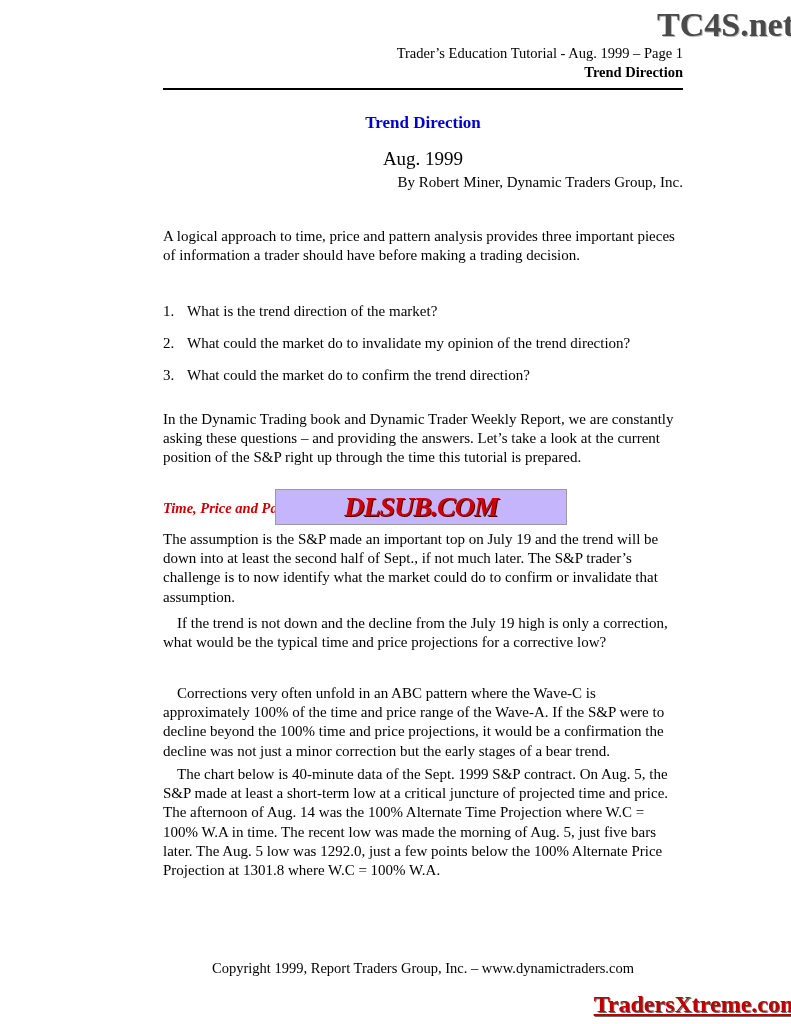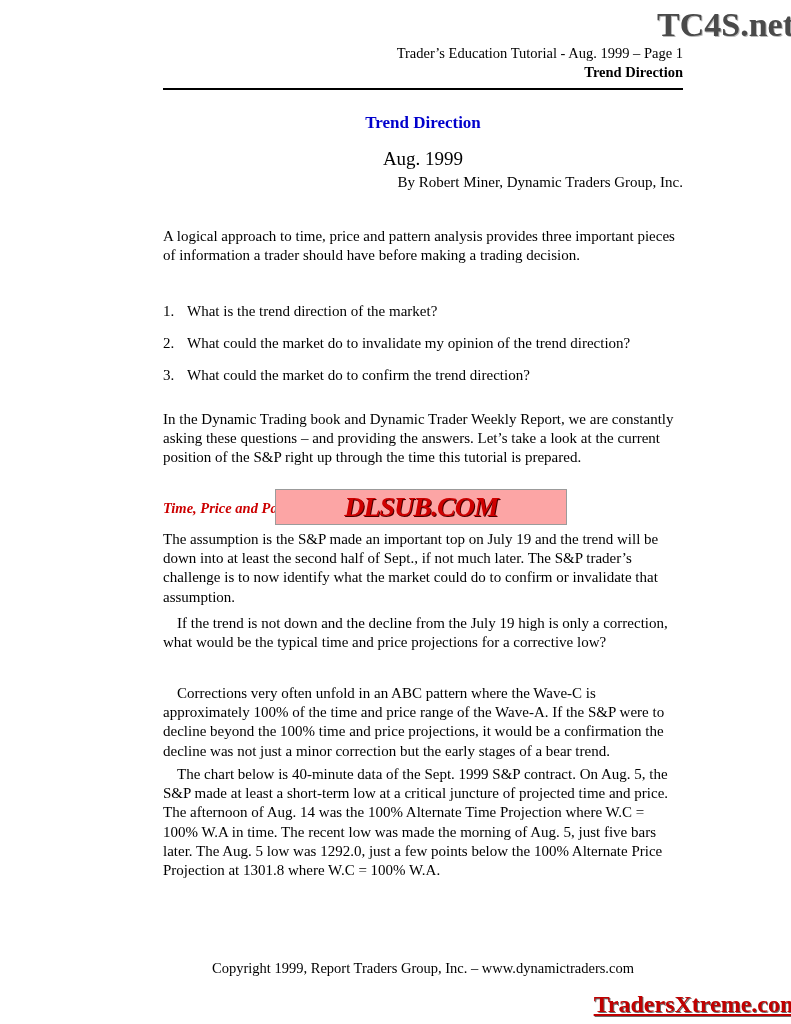--- a/index.html
+++ b/index.html
@@ -34,21 +34,21 @@
     color: #4a4a4a;
     letter-spacing: 0px;
     text-shadow: 1px 1px 0 #b9b9b9;
   }
   .wm-dlsub {
     position: absolute;
     left: 248px;
     top: 489px;
     width: 290px;
     height: 34px;
-    background: #fca5a5;
+    background: #c4b5fd;
     border: 1px solid #9b9b9b;
     display: flex;
     align-items: center;
     justify-content: center;
   }
   .wm-dlsub span {
     font-family: "Liberation Serif", serif;
     font-size: 28px;
     font-weight: bold;
     font-style: italic;

